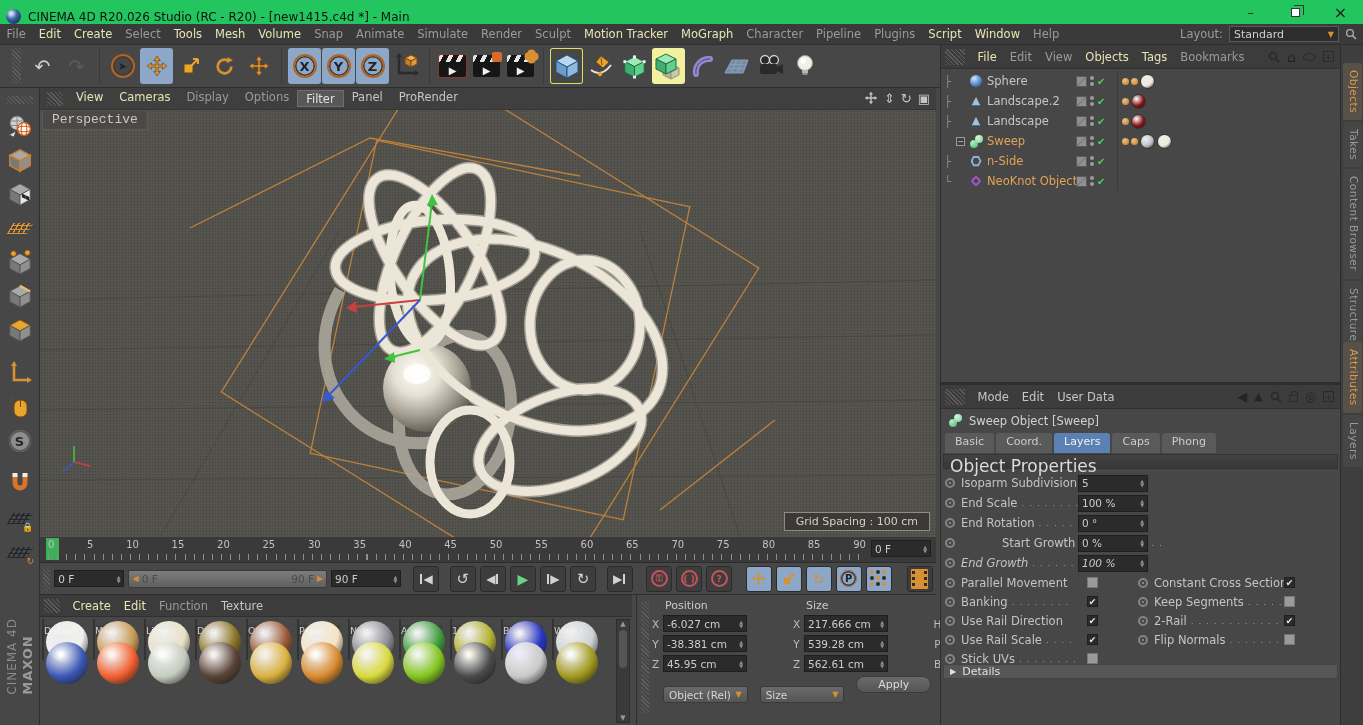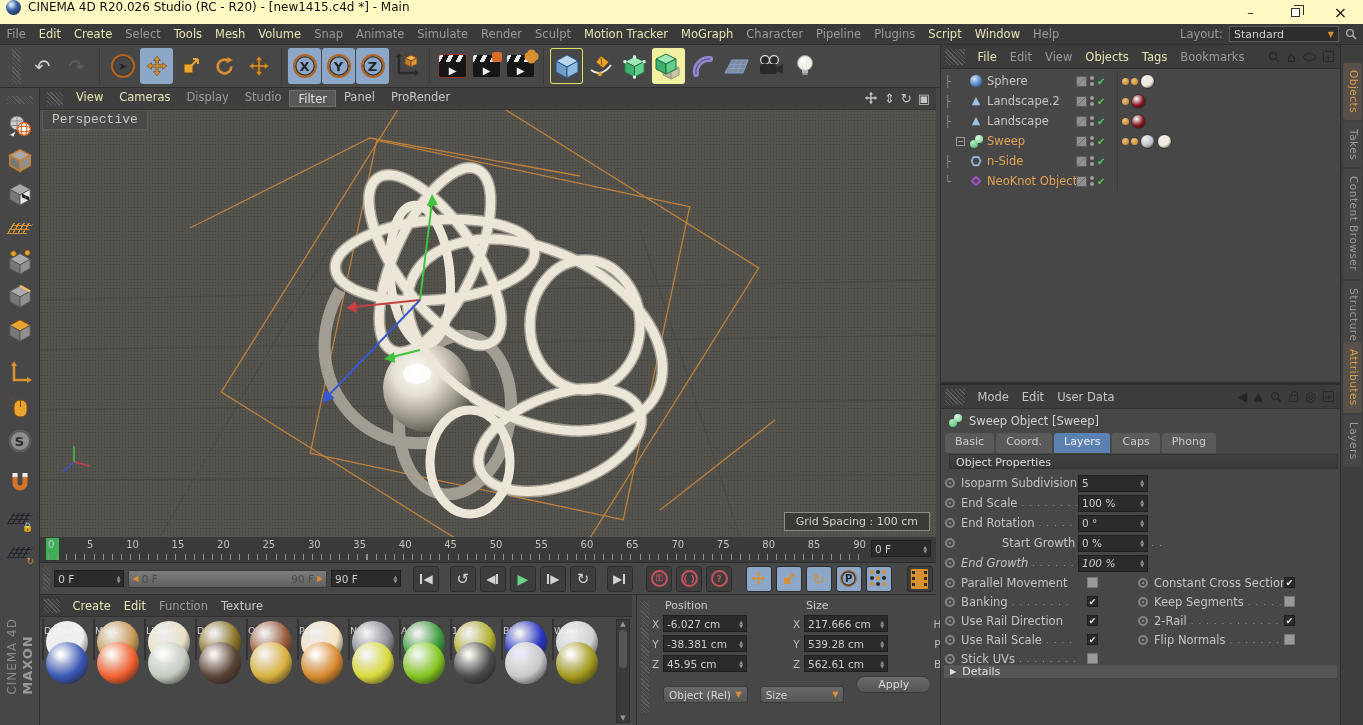--- a/index.html
+++ b/index.html
@@ -1,21 +1,21 @@
 <!DOCTYPE html>
 <html><head>
 <meta charset="utf-8">
 <style>
   html,body{margin:0;padding:0;background:#222;}
   *{box-sizing:border-box;font-family:"DejaVu Sans",sans-serif;user-select:none;}
   .window{position:relative;width:1363px;height:725px;background:#474747;overflow:hidden;color:#c8c8c8;}
   .abs{position:absolute;}
   .grip{background:repeating-linear-gradient(45deg,#5e5e5e 0 1px,transparent 1px 3px);}
   
-  .titlebar{left:0;top:0;right:0;height:24px;background:#fef9c3;color:#111;display:flex;align-items:flex-start;font-size:12px;}
+  .titlebar{left:0;top:0;right:0;height:24px;background:#22c55e;color:#111;display:flex;align-items:flex-end;font-size:12px;}
   .c4d-logo{width:15px;height:15px;border-radius:50%;margin:0 7px 0 6px;background:radial-gradient(circle at 35% 30%,#cfe2f2 8%,#3a66a8 40%,#16233f 90%);}
   .win-btns{margin-left:auto;display:flex;align-items:center;height:100%;}
   .win-btn{width:45px;height:100%;display:flex;align-items:center;justify-content:center;font-size:13px;color:#222;}
   .restore-ic{width:9px;height:9px;border:1px solid #333;position:relative;background:#fff;}
   .restore-ic::before{content:"";position:absolute;left:2px;top:-4px;width:9px;height:9px;border:1px solid #333;border-bottom:none;border-left:none;}
   
   .menubar{left:0;top:24px;right:0;height:21px;background:#3a3a3a;display:flex;align-items:center;font-size:11.5px;border-bottom:1px solid #2e2e2e;}
   .menu-items{display:flex;align-items:center;}
   .menu-item{padding:0 6.5px;white-space:nowrap;}
   .bright{color:#e8e5b4;} .dim{color:#9b9b9b;} .mid{color:#c6c6c6;} .selected{color:#e2a356;}
@@ -146,21 +146,21 @@
   .om-tags{position:absolute;left:181px;display:flex;align-items:center;gap:2px;}
   .tag.dot{width:7px;height:7px;border-radius:50%;background:radial-gradient(circle at 35% 30%,#eec27e,#c07a28);}
   .tag.mat{width:15px;height:15px;border-radius:50%;border:1px solid #333;}
   
   .am{position:absolute;left:0;top:340px;right:0;bottom:0;}
   .am-split{position:absolute;left:0;top:337px;right:0;height:3px;background:#2e2e2e;}
   .am-title{position:absolute;left:0;top:24px;right:0;height:23px;display:flex;align-items:center;font-size:11.5px;color:#d2d2d2;padding-left:8px;gap:7px;}
   .am-tabs{position:absolute;left:4px;top:48px;right:0;height:20px;display:flex;gap:2px;font-size:11px;}
   .atab{background:#5a5a5a;border-radius:3px 3px 0 0;padding:2px 10px;color:#cccccc;}
   .atab.active{background:#5b80b2;color:#f0f0f0;}
-  .am-sec{position:absolute;left:8px;top:69px;right:2px;height:15px;background:linear-gradient(#424242,#383838);color:#dcdcdc;font-size:11px;padding:1px 6px;border:1px solid #333;}
+  .am-sec{position:absolute;left:2px;top:69px;right:2px;height:15px;background:linear-gradient(#424242,#383838);color:#dcdcdc;font-size:17px;padding:1px 6px;border:1px solid #333;}
   .am-fields{position:absolute;left:4px;top:88px;right:2px;font-size:11.5px;}
   .afrow{height:20px;display:flex;align-items:center;}
   .bullet{width:10px;height:10px;border:2px solid #848484;border-radius:50%;background:radial-gradient(circle,#848484 25%,transparent 28%);margin-right:6px;flex:none;}
   .alabel{color:#c4c4c4;white-space:nowrap;}
   .leader{color:#9a9a9a;font-size:9px;margin-left:4px;letter-spacing:1px;overflow:hidden;white-space:nowrap;}
   .afield{position:absolute;left:133px;width:70px;}
   .checkrows{display:flex;}
   .ccol{width:193px;} .ccol2{flex:1;}
   .crow{height:19px;display:flex;align-items:center;position:relative;}
   .cbox{width:11px;height:11px;margin-left:4px;flex:none;}
@@ -471,21 +471,21 @@
   </div>
 
   <div class="abs viewport">
     <div class="vp-menu">
       <span class="grip" style="width:16px;height:14px;margin:0 3px;"></span>
       <span class="vp-items" style="display:flex;">
 
       <span class="menu-item bright">View</span>
           <span class="menu-item bright">Cameras</span>
           <span class="menu-item dim">Display</span>
-          <span class="menu-item dim">Studio</span>
+          <span class="menu-item dim">Options</span>
           <span class="menu-item mid vp-item-box">Filter</span>
           <span class="menu-item mid">Panel</span>
           <span class="menu-item mid">ProRender</span>
         </span>
       <span class="vp-nav">
         <svg width="14" height="14" viewBox="0 0 20 20">
             <path d="M10 1 L13 5 H11 V9 H15 V7 L19 10 L15 13 V11 H11 V15 H13 L10 19 L7 15 H9 V11 H5 V13 L1 10 L5 7 V9 H9 V5 H7 Z" fill="#c4c4c4"></path>
           </svg>
         <span>⇕</span>
         <span>↻</span>

